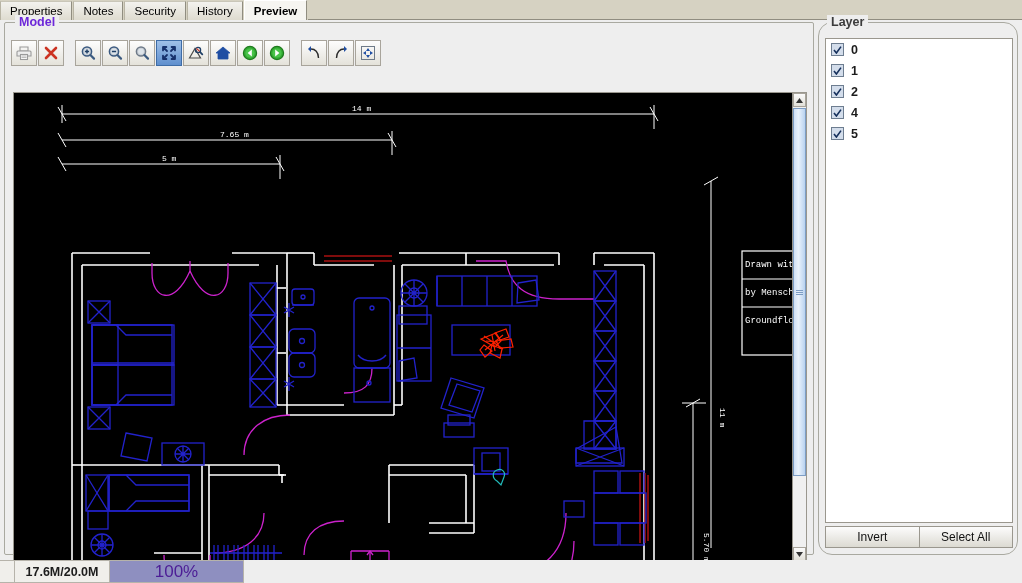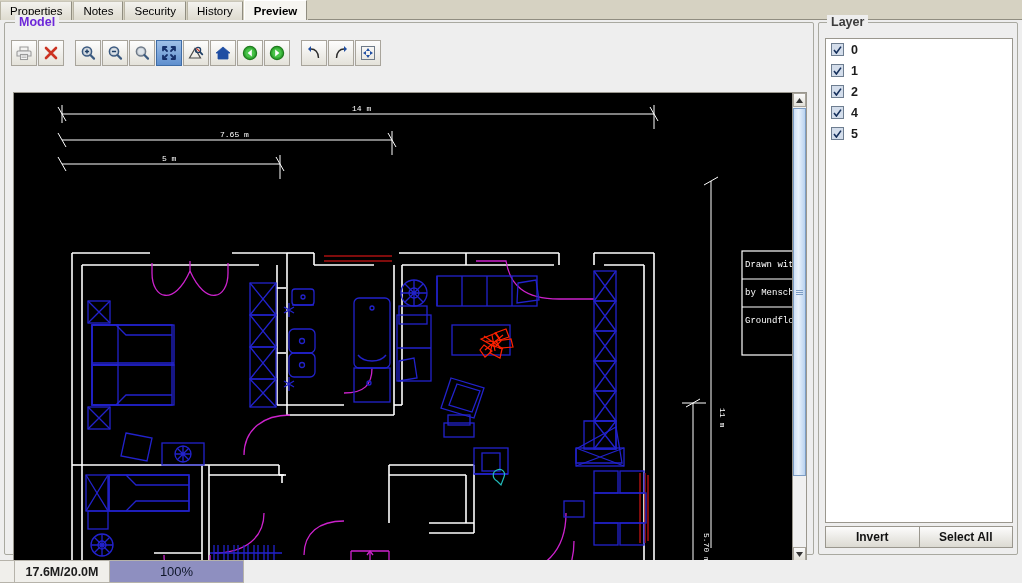--- a/index.html
+++ b/index.html
@@ -159,21 +159,21 @@
   #hthumb .grip { display:flex; }
   #hthumb .grip i {
     display:block; width:1px; height:7px; background:#7d9dc4; margin:0 1px;
   }
 
   
   #layer-group {
     position: absolute; left: 818px; top: 22px;
     width: 200px; height: 533px;
     border: 1px solid #a9a9a0;
-    border-radius: 2px;
+    border-radius: 14px;
     background: #eeeeee;
   }
   #layer-legend {
     position: absolute; left: 8px; top: -8px;
     background: #eeeeee; padding: 0 4px;
     font-size: 12.5px; font-weight: bold; color: #3c3c3c;
   }
   #layer-list {
     position: absolute; left: 6px; top: 15px;
     width: 188px; height: 485px;
@@ -201,21 +201,21 @@
   }
   #layer-buttons {
     position: absolute; left: 6px; bottom: 6px;
     width: 188px; height: 22px;
     display: flex;
   }
   .lbtn {
     flex: 1;
     background: linear-gradient(to bottom,#fcfcfc,#dcdad2);
     border: 1px solid #9a978e;
-    font-size: 12px; font-weight: bold; color: #111;
+    font-size: 12px; font-weight: normal; color: #111;
     display:flex; align-items:center; justify-content:center;
     cursor: default;
     text-align: right;
   }
   .lbtn + .lbtn { border-left: none; }
 
   
   #statusbar {
     position: absolute; left: 0; top: 560px;
     width: 1022px; height: 23px;
@@ -248,21 +248,21 @@
   #status-progress {
     width: 134px;
     border: 1px solid #b6b3aa;
     border-left: none;
     background: #8e8fc0;
     position: relative;
     display:flex; align-items:center; justify-content:center;
   }
   #status-progress .pct {
     position: relative; z-index: 2;
-    font-size: 13px; color: #0f172a;
+    font-size: 17px; color: #4c1d95;
   }
 </style>
 </head>
 <body>
 
 <div id="app">
 
   <div id="tabstrip">
     <div class="tab">
       <span>Properties</span>

